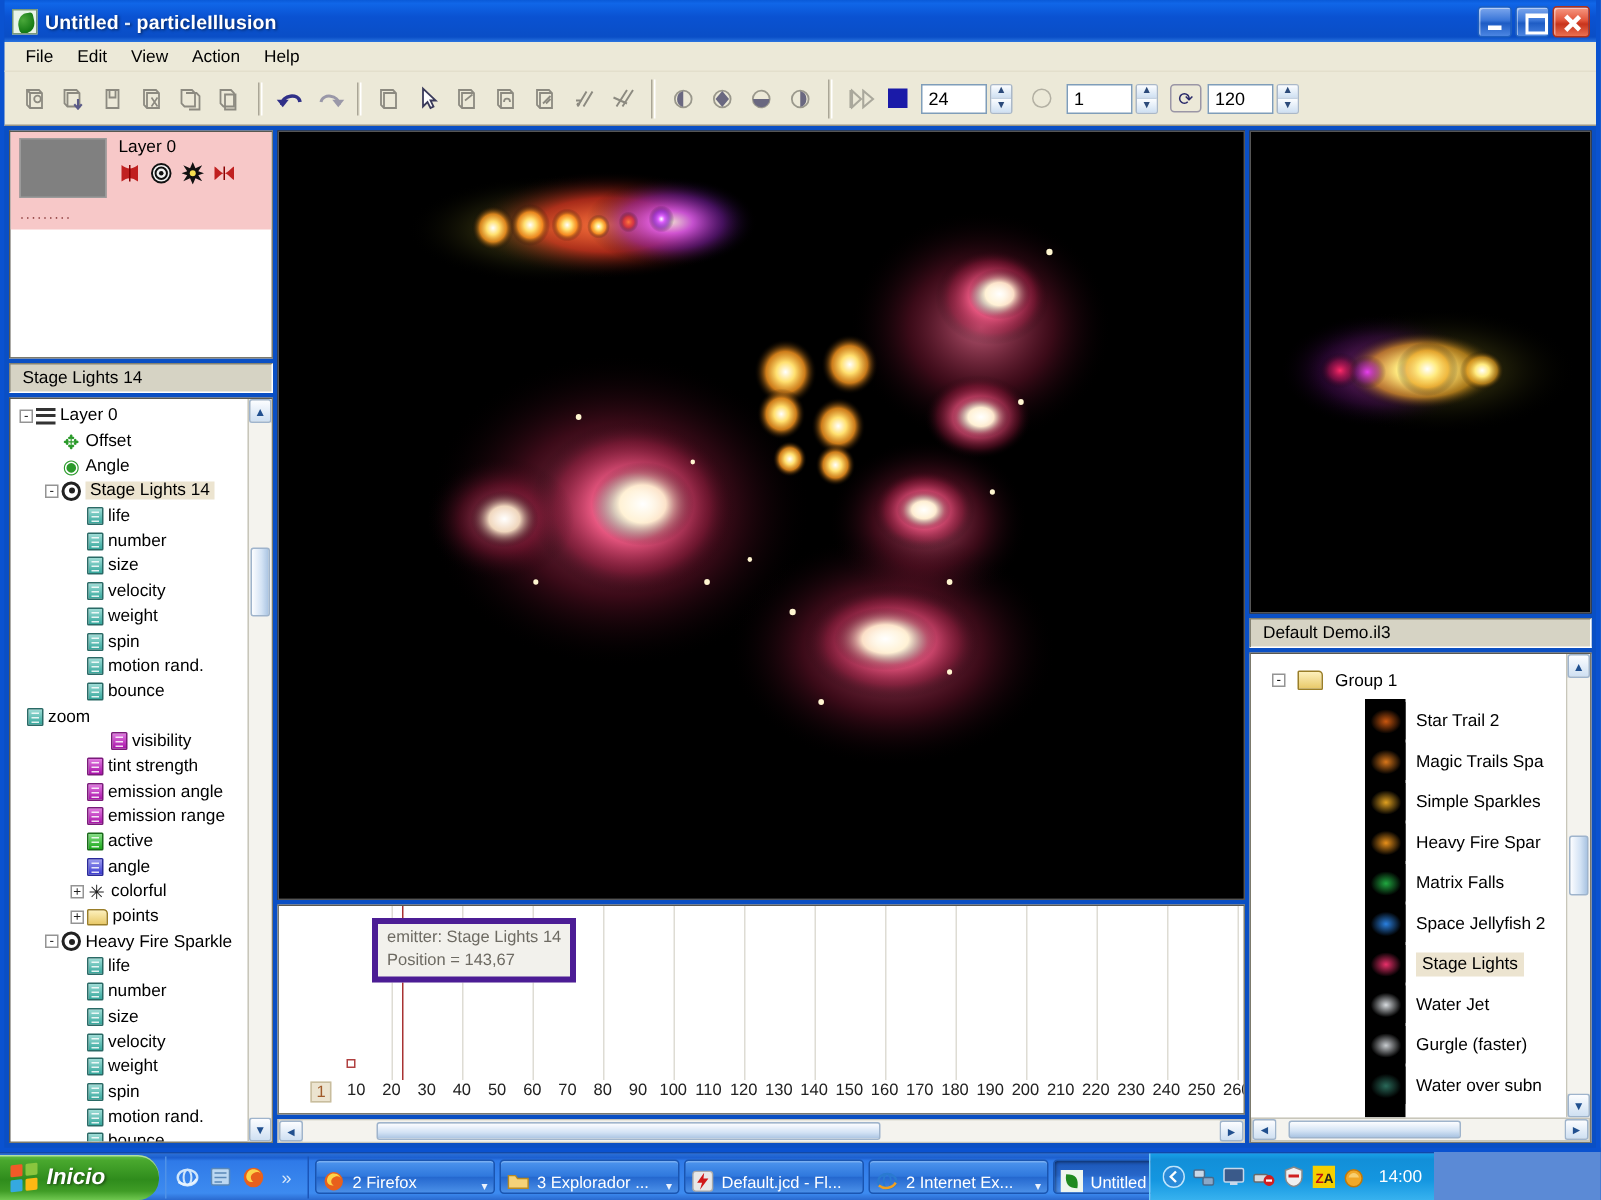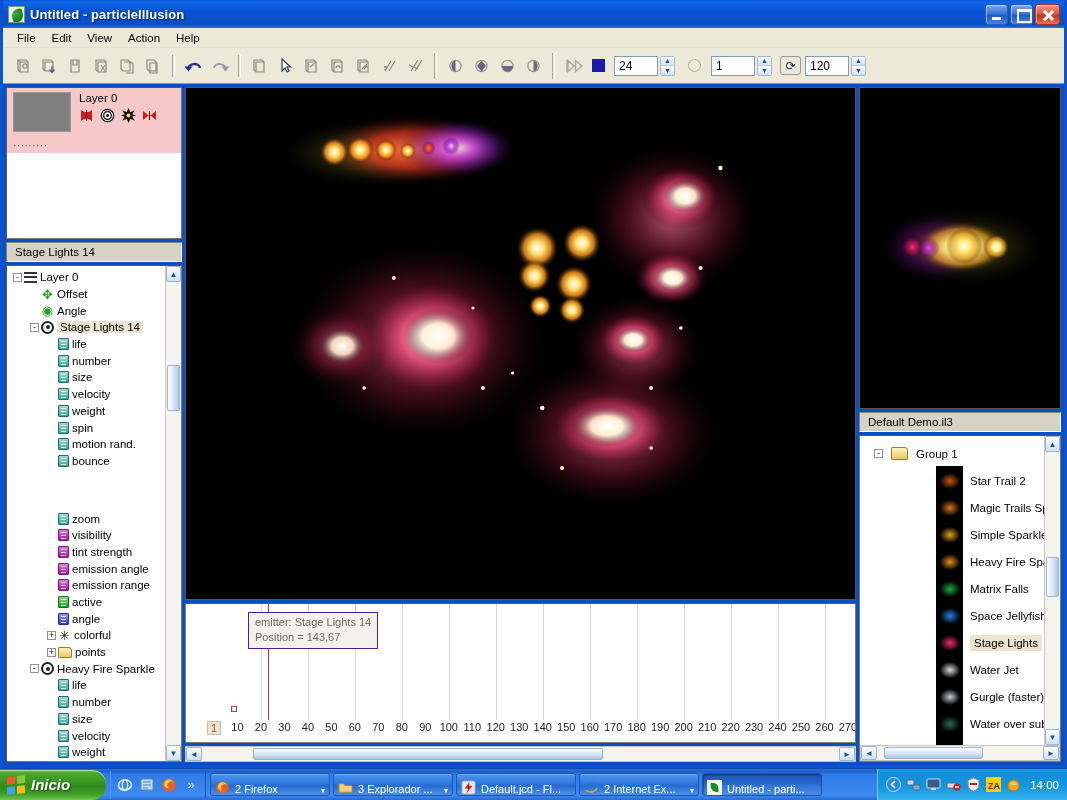--- a/index.html
+++ b/index.html
@@ -231,21 +231,21 @@
   .timeline-panel {
     flex: 1; background: #fff;
     border: 1px solid #7c7a6c; border-top-color:#5a5850;
     position: relative; overflow: hidden;
   }
   .tl-grid { position: absolute; inset: 0 0 22px 0; }
   .tl-vline { position: absolute; top: 0; bottom: 0; width: 1px; background: #dedcd4; }
   .tl-play { position: absolute; top: 0; bottom: 22px; width: 1px; background: #a83232; }
   .tl-tip {
     position: absolute; left: 62px; top: 8px;
-    background: #f2f1ec; border: 1px solid #4c1d95;
+    background: #f2f1ec; border: 4px solid #4c1d95;
     padding: 2px 6px 3px 6px; font-size: 11px; color: #6d6a62; line-height: 15px;
     white-space: nowrap;
   }
   .tl-key {
     position: absolute; left: 45px; bottom: 30px;
     width: 6px; height: 6px; border: 1.5px solid #b04040; background: #fff;
   }
   .tl-ruler {
     position: absolute; left: 0; right: 0; bottom: 0; height: 22px;
     display: flex; align-items: flex-start; padding-top: 1px;
@@ -270,21 +270,21 @@
     font-size: 8px; color: #21508f;
   }
   .hs-track { flex: 1; position: relative; background: #f4f3ee; }
   .hs-thumb {
     position: absolute; top: 1px; bottom: 1px; left: 8%; width: 55%;
     background: linear-gradient(180deg,#fcfdff,#d2e2f4 60%,#aac4e2);
     border: 1px solid #9fb4cc; border-radius: 2px;
   }
 
   
-  .rightcol { width: 202px; flex: none; display: flex; flex-direction: column; gap: 3px; border-radius: 25px; }
+  .rightcol { width: 228px; flex: none; display: flex; flex-direction: column; gap: 3px; border-radius: 25px; }
   .preview-panel {
     height: 322px; flex: none; background: #000;
     border: 1px solid #555; position: relative; overflow: hidden;
   }
   .lib-panel {
     flex: 1; background: #fff;
     border: 1px solid #7c7a6c; border-top-color:#5a5850;
     display: flex; flex-direction: column; overflow: hidden;
   }
   .lib-body { flex: 1; display: flex; overflow: hidden; position: relative; }
@@ -292,21 +292,21 @@
   .lib-node { height: 27px; display: flex; align-items: center; font-size: 11.5px; white-space: nowrap; }
   .lib-thumb {
     width: 27px; height: 25px; flex: none; margin-right: 7px;
     border: 0; background: #000; position: relative; overflow: hidden;
   }
   .lib-label.sel { background: #ece4d0; padding: 2px 4px; }
   .lib-rail { position: absolute; left: 76px; top: 30px; bottom: 0; width: 27px; background: #000; }
 
   
   #taskbar {
-    position: absolute; left: 0; bottom: 0; width: 1067px; height: 32px;
+    position: absolute; left: 0; bottom: 0; width: 956px; height: 32px;
     background: linear-gradient(180deg,#2a70d8 0%,#1c5fd0 9%,#2f7ae8 16%,#3d8bf0 85%,#2a6ad0 100%);
     border-top: 1px solid #1049a8;
     display: flex; align-items: center;
   }
   .start-btn {
     height: 30px; min-width: 106px; margin: 0 4px 0 0;
     background: linear-gradient(180deg,#63c148 0%,#49a82e 12%,#2f8c1c 55%,#3f9c26 80%,#70c850 100%);
     border-radius: 0 14px 14px 0;
     display: flex; align-items: center; padding: 0 16px 0 7px;
     box-shadow: inset 0 1px 0 rgba(255,255,255,.5);
@@ -658,26 +658,26 @@
             <div class="tnode" style="padding-left: 40px;">
               <span style="width:11px;flex:none"></span>
               <span class="ico-box"></span>
               <span class="lbl">motion rand.</span>
             </div>
             <div class="tnode" style="padding-left: 40px;">
               <span style="width:11px;flex:none"></span>
               <span class="ico-box"></span>
               <span class="lbl">bounce</span>
             </div>
-            <div class="tnode" style="padding-left: 40px; margin-top: 41px;">
+            <div class="tnode" style="">
               <span style="width:11px;flex:none"></span>
               <span class="ico-box"></span>
               <span class="lbl">zoom</span>
             </div>
-            <div class="tnode" style="padding-left: 40px;">
+            <div class="tnode" style="padding-left: 56px;">
               <span style="width:11px;flex:none"></span>
               <span class="ico-box magenta"></span>
               <span class="lbl">visibility</span>
             </div>
             <div class="tnode" style="padding-left: 40px;">
               <span style="width:11px;flex:none"></span>
               <span class="ico-box magenta"></span>
               <span class="lbl">tint strength</span>
             </div>
             <div class="tnode" style="padding-left: 40px;">

